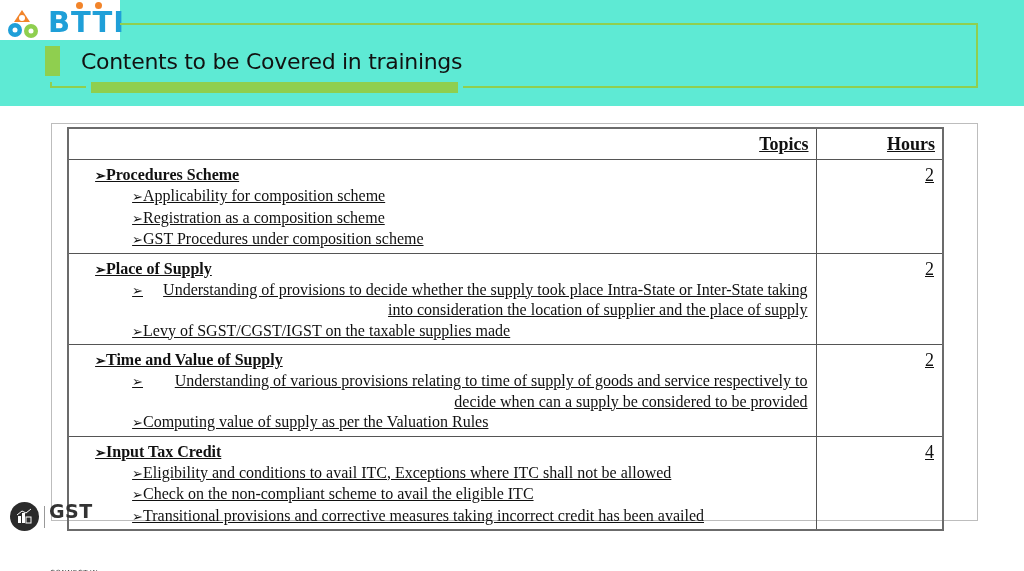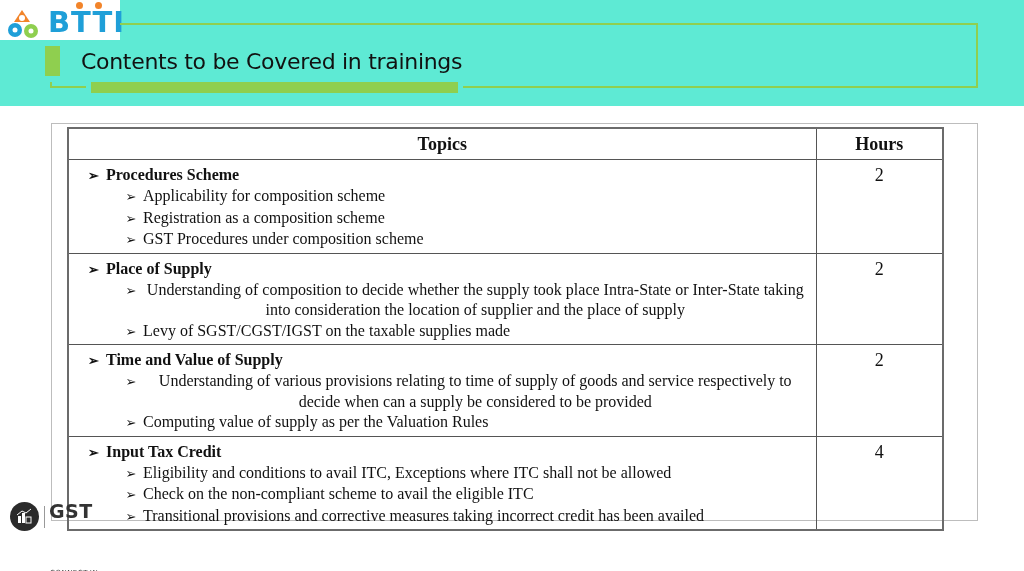--- a/index.html
+++ b/index.html
@@ -17,21 +17,21 @@
     .frame-bottom { position: absolute; left: 463px; top: 86px; width: 515px; height: 2px; background: #8fcf4f; }
     .frame-left-stub { position: absolute; left: 50px; top: 82px; width: 2px; height: 6px; background: #8fcf4f; }
     .frame-bottom-left { position: absolute; left: 50px; top: 86px; width: 36px; height: 2px; background: #8fcf4f; }
     .accent-block { position: absolute; left: 45px; top: 46px; width: 15px; height: 30px; background: #8fcf4f; }
     .accent-bar { position: absolute; left: 91px; top: 82px; width: 367px; height: 11px; background: #8fcf4f; }
     .page-title { position: absolute; left: 81px; top: 47px; font-family: "DejaVu Sans", sans-serif; font-size: 22px; color: #111; letter-spacing: -0.3px; line-height: 30px; }
 
     .panel { position: absolute; left: 51px; top: 123px; width: 927px; height: 398px; border: 1px solid #bdbdbd; background: #fff; }
 
     table.topics-table { position: absolute; left: 67px; top: 127px; width: 877px; border-collapse: collapse; border: 2px solid #6b6b6b; font-size: 16px; }
-    .topics-table th, .topics-table td { border: 1px solid #555; vertical-align: top; text-align: center; }
+    .topics-table th, .topics-table td { border: 1px solid #555; vertical-align: top; text-align: right; text-decoration: underline; }
     .topics-table th { font-weight: bold; font-size: 18px; padding: 5px 7px 4px; height: 31px; }
     .topics-table td.topic-cell { padding: 5px 8px 2px 12px; height: 89px; }
     .topics-table td.hours-cell { padding: 5px 8px; font-size: 18px; width: 127px; }
     .topic-head { display: flex; align-items: baseline; font-weight: bold; line-height: 20px; }
     .arrow { display: inline-block; width: 25px; flex-shrink: 0; font-size: 13px; }
     .sub-item { display: flex; align-items: baseline; padding-left: 38px; line-height: 20.5px; }
     .sub-item .arrow { width: 24px; }
 
     .gst-logo { position: absolute; left: 10px; top: 502px; width: 100px; height: 30px; }
     .gst-circle { position: absolute; left: 0; top: 0; width: 29px; height: 29px; border-radius: 50%; background: #2b2b2b; }
@@ -98,21 +98,21 @@
       <td class="hours-cell">2</td>
     </tr>
     <tr>
       <td class="topic-cell">
         <div class="topic-head">
             <span class="arrow">➢</span>
             <span>Place of Supply</span>
           </div>
         <div class="sub-item">
             <span class="arrow">➢</span>
-            <span>Understanding of composition to decide whether the supply took place Intra-State or Inter-State taking into consideration the location of supplier and the place of supply</span>
+            <span>Understanding of provisions to decide whether the supply took place Intra-State or Inter-State taking into consideration the location of supplier and the place of supply</span>
           </div>
         <div class="sub-item">
             <span class="arrow">➢</span>
             <span>Levy of SGST/CGST/IGST on the taxable supplies made</span>
           </div>
       </td>
       <td class="hours-cell">2</td>
     </tr>
     <tr>
       <td class="topic-cell">

